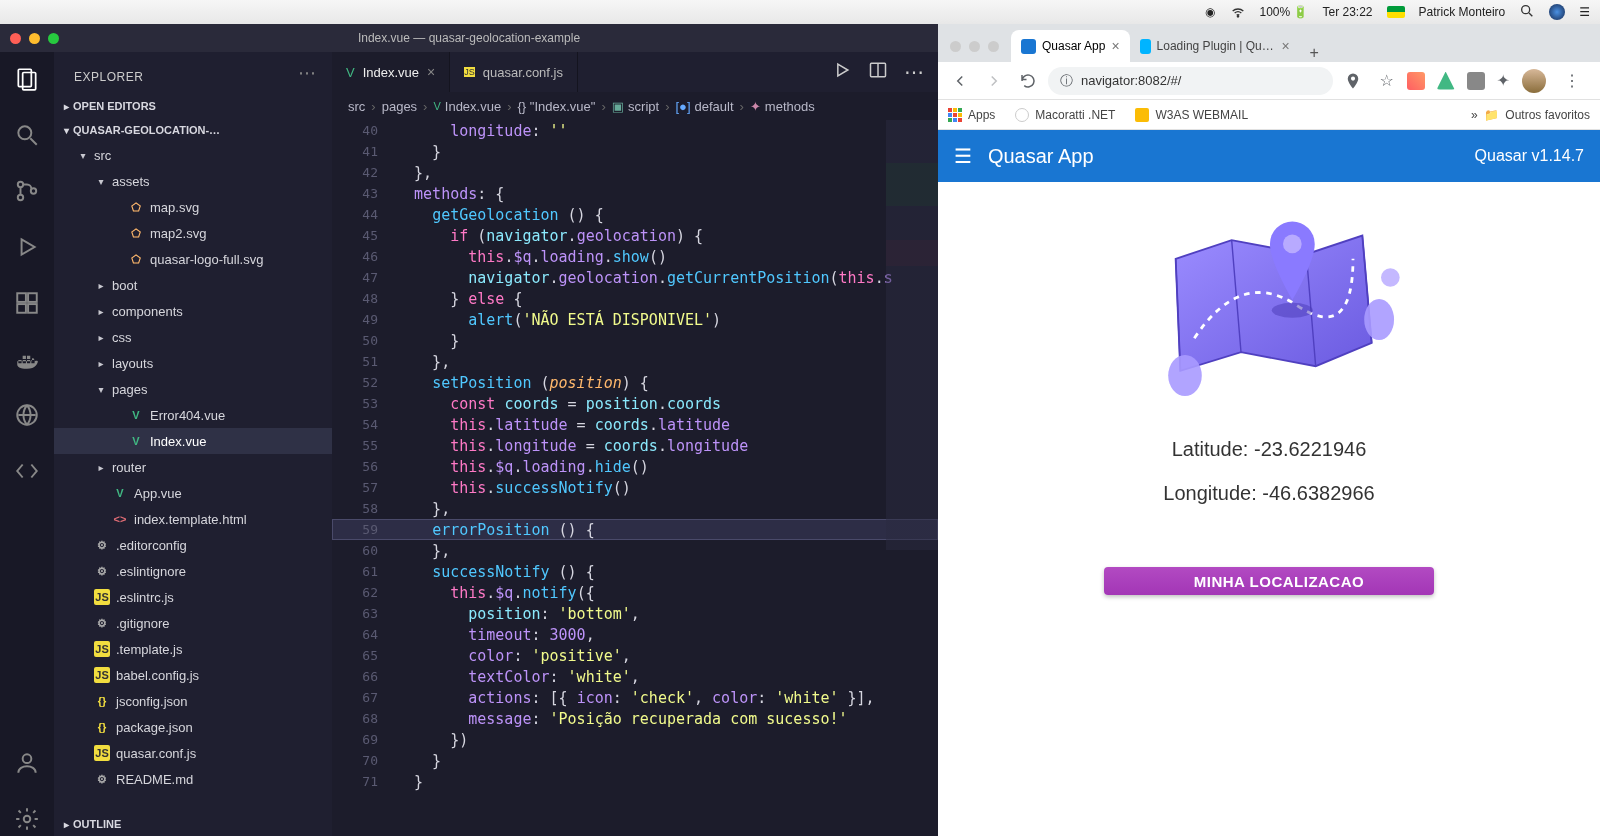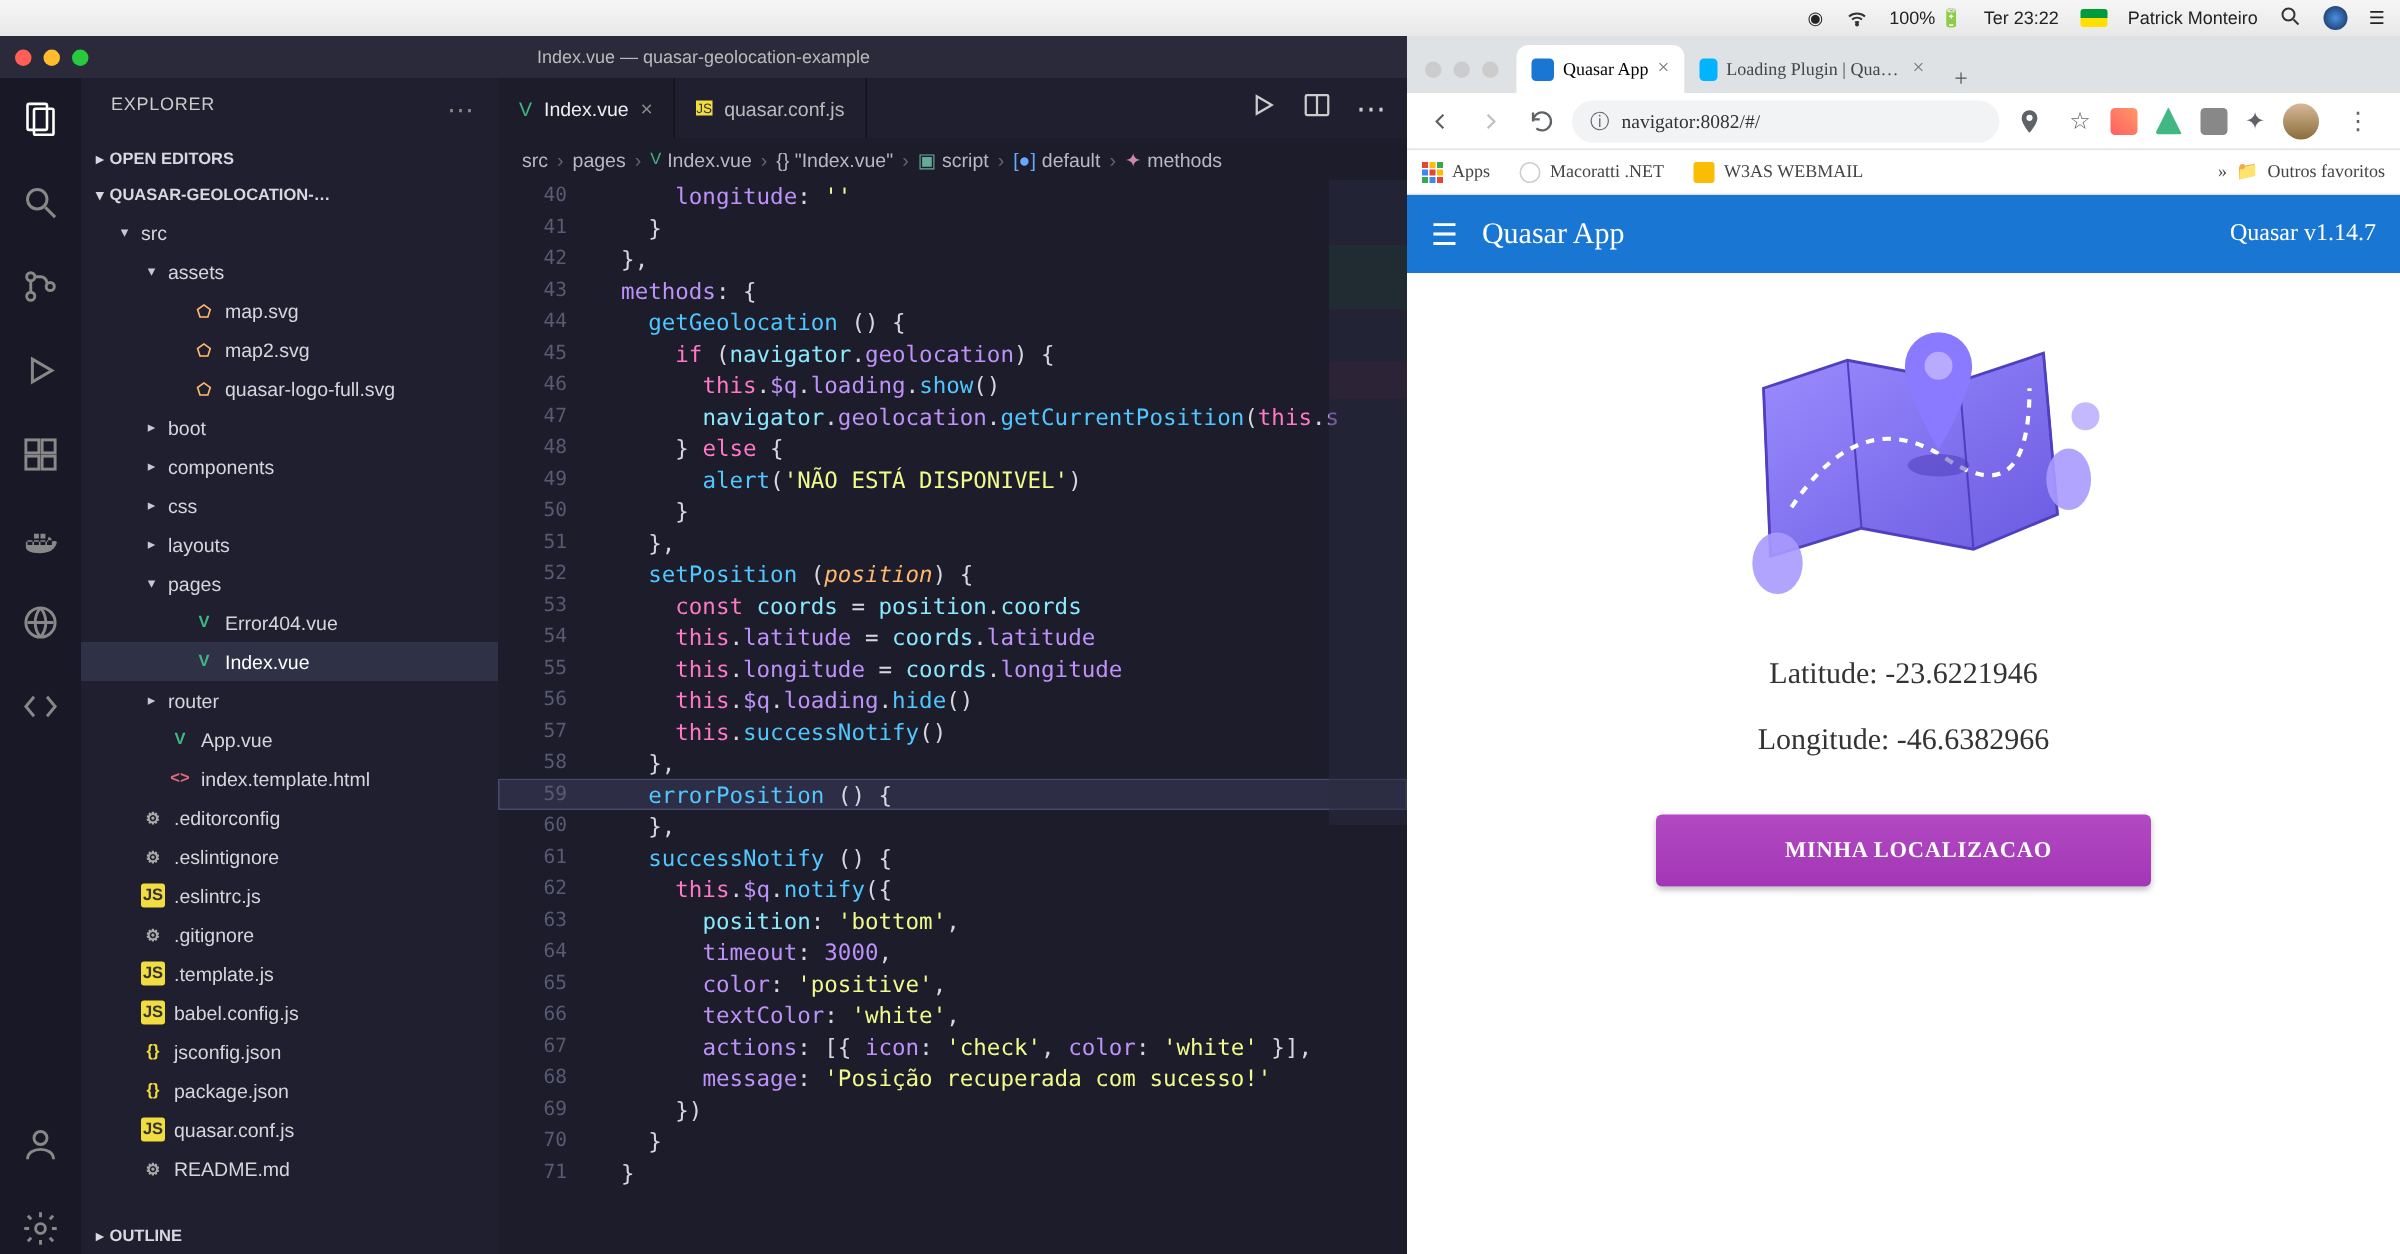--- a/index.html
+++ b/index.html
@@ -24,21 +24,21 @@
 .tr-red{background:#ff5f56;} .tr-yellow{background:#ffbd2e;} .tr-green{background:#27c93f;}
 
 .vscode-body { display:flex; flex:1; overflow:hidden; }
 .activity-bar { width:54px; background:#181826; display:flex; flex-direction:column; align-items:center; padding-top:10px; gap:22px;}
 .activity-bar .act { width:34px; height:34px; display:flex; align-items:center; justify-content:center; color:#888; border-radius:6px;}
 .activity-bar .act.active { color:#fff; }
 .activity-bar .act svg { width:26px; height:26px; }
 .activity-bar .spacer { flex:1; }
 
 .sidebar { width:278px; background:#1f1f30; display:flex; flex-direction:column; font-size:13px;}
-.sidebar .hdr { display:flex; align-items:flex-start; justify-content:space-between; padding:10px 14px 10px 20px; color:#ccc; font-size:12px; letter-spacing:0.5px;}
+.sidebar .hdr { display:flex; align-items:flex-end; justify-content:space-between; padding:10px 14px 10px 20px; color:#ccc; font-size:12px; letter-spacing:0.5px;}
 .sidebar .hdr .dots { color:#888; font-size:18px; letter-spacing:2px;}
 .sidebar .section { color:#d8d8e0; font-weight:700; font-size:11px; padding:6px 10px; display:flex; align-items:center; gap:4px;}
 .sidebar .section .chev { font-size:10px;}
 .tree { flex:1; overflow:hidden; }
 .tree-row { display:flex; align-items:center; height:26px; padding-left:10px; gap:6px; color:#d6d6dc; white-space:nowrap;}
 .tree-row.lvl1{padding-left:24px;} .tree-row.lvl2{padding-left:42px;} .tree-row.lvl3{padding-left:58px;}
 .tree-row.active{ background:#2f3146; color:#fff;}
 .tree-row .chev{width:10px; font-size:10px; color:#c8c8d0; text-align:center;}
 .tree-row .ficon{width:16px; height:16px; font-size:11px; display:flex; align-items:center;justify-content:center; font-weight:700; border-radius:2px;}
 .fi-vue{color:#41b883;} .fi-svg{color:#ffb86c;} .fi-js{background:#f1dd3f;color:#333;font-size:9px;} .fi-json{color:#f1dd3f;} .fi-cfg{color:#aaa;} .fi-html{color:#e06c75;}
@@ -58,21 +58,21 @@
 .code-line { display:flex; align-items:center; height:21px; }
 .code-line .ln { width:64px; text-align:right; padding-right:18px; color:#5a5a72; font-size:13px; user-select:none;}
 .code-line .src { white-space:pre; color:#d6d6e0;}
 .code-line.current { background:rgba(90,90,140,0.28); box-shadow:inset 0 0 0 1px #4a4a6a; }
 .minimap { position:absolute; right:0; top:0; width:52px; height:60%; opacity:0.5; background:linear-gradient(#2a2a40 0 10%,#263a3a 10% 20%,#2a2a40 20% 28%,#3a2a40 28% 34%,#2a2a40 34% 100%);}
 
 
 .kw{color:#ff79c6;} .fn{color:#50c8ff;} .this{color:#ff79c6;} .prop{color:#bd93f9;} .var{color:#8be9fd;} .str{color:#f1fa8c;} .num{color:#bd93f9;} .param{color:#ffb86c;font-style:italic;}
 
 
-.browser { flex:1; background:#fff; display:flex; flex-direction:column; margin-left:0;font-family:Liberation Serif, serif;}
+.browser { flex:1; background:#fff; display:flex; flex-direction:column; margin-left:0;}
 .browser-tabs { height:38px; background:#dfe2e5; display:flex; align-items:flex-end;}
 .btraffic{display:flex;gap:8px;padding:0 12px 10px;}
 .btraffic span{width:11px;height:11px;border-radius:50%;background:#ccc;display:inline-block;}
 .btab { height:32px; background:#fff; border-radius:8px 8px 0 0; display:flex; align-items:center; padding:0 10px; font-size:12px; max-width:170px; gap:6px; position:relative;}
 .btab.inactive{ background:#dfe2e5; color:#444;}
 .btab .bx{color:#777;font-size:14px;}
 .btab-add{padding:0 10px;color:#555;font-size:16px;}
 .btab .favicon{width:15px;height:15px;border-radius:3px;display:inline-block;}
 .omnibar { height:38px; background:#fff; border-bottom:1px solid #e1e1e1; display:flex; align-items:center; padding:0 8px; gap:6px;}
 .omnibar .nb{width:28px;height:28px;display:flex;align-items:center;justify-content:center;color:#5f6368;border-radius:50%;}
@@ -85,21 +85,21 @@
 .bookmarks .r{margin-left:auto;}
 
 .quasar-app { flex:1; background:#fafafa; display:flex; flex-direction:column; overflow:hidden;}
 .q-toolbar { height:52px; background:#1976d2; color:#fff; display:flex; align-items:center; padding:0 16px; gap:16px;}
 .q-toolbar .menu{font-size:20px;}
 .q-toolbar .title{font-size:20px; font-weight:400;}
 .q-toolbar .ver{margin-left:auto;font-size:16px;}
 .q-page { flex:1; display:flex; flex-direction:column; align-items:center; padding:10px 20px 20px; background:#fff;}
 .map-illus { width:280px; height:215px; margin-top:6px;}
 .coords { font-size:20px; color:#333; margin-top:14px; text-align:center; line-height:2.2;}
-.q-btn { margin-top:28px; width:330px; height:48px; border-radius:4px; background:#9c27b0; background:linear-gradient(#b24ac2,#a336b6); color:#fff; font-size:15px; font-weight:600; letter-spacing:0.5px; display:flex; align-items:center;justify-content:center; box-shadow:0 2px 4px rgba(0,0,0,0.25);padding-left:20px;}
+.q-btn { margin-top:52px; width:330px; height:28px; border-radius:4px; background:#9c27b0; background:linear-gradient(#b24ac2,#a336b6); color:#fff; font-size:15px; font-weight:600; letter-spacing:0.5px; display:flex; align-items:center;justify-content:center; box-shadow:0 2px 4px rgba(0,0,0,0.25);padding-left:20px;}
 </style>
 </head>
 <body>
 
 <div class="mac-menubar">
   <div class="right">
     <span>◉</span>
     <span>
       <svg viewBox="0 0 24 24" fill="none" stroke="#333" stroke-width="2">
           <path d="M4 12 a12 12 0 0 1 16 0 M7 15 a8 8 0 0 1 10 0 M10 18 a4 4 0 0 1 4 0"></path>

